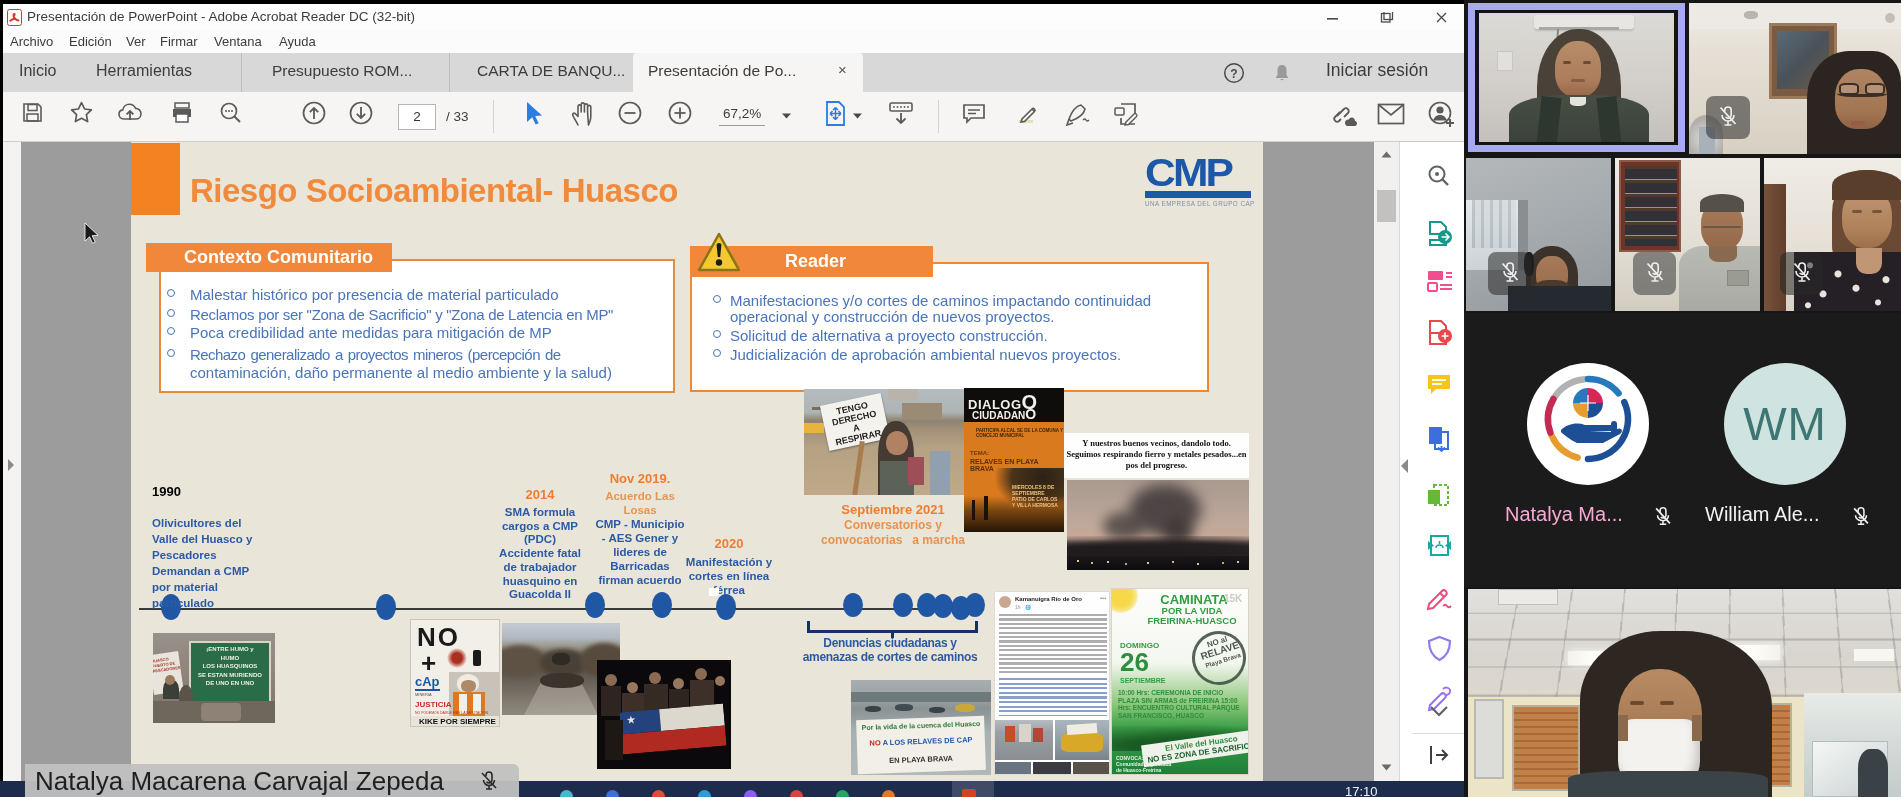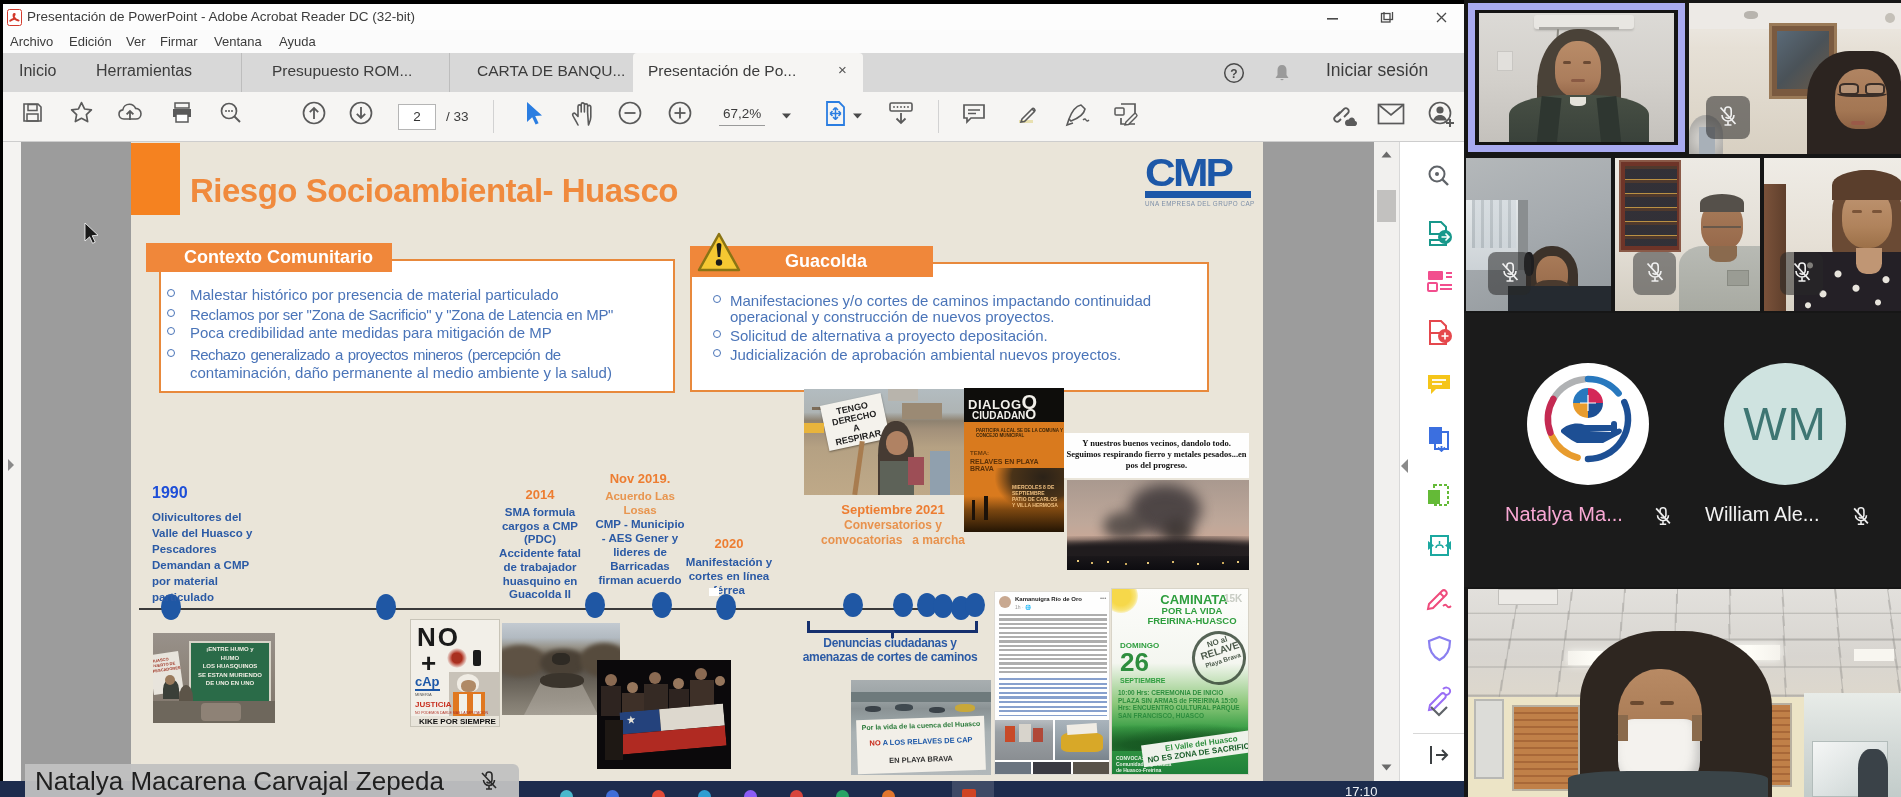--- a/index.html
+++ b/index.html
@@ -193,52 +193,52 @@
       <div class="abs" style="left:36px;top:185px;width:8px;height:8px;border:1.6px solid #4a74b8;border-radius:50%;"></div>
       <div class="abs" style="left:36px;top:207px;width:8px;height:8px;border:1.6px solid #4a74b8;border-radius:50%;"></div>
       <div class="abs" style="left:59px;top:144px;font-size:15px;color:#4a74b8;white-space:nowrap;">Malestar histórico por presencia de material particulado</div>
       <div class="abs" style="left:59px;top:163.5px;font-size:15px;color:#4a74b8;white-space:nowrap;letter-spacing:-0.3px;">Reclamos por ser "Zona de Sacrificio" y "Zona de Latencia en MP"</div>
       <div class="abs" style="left:59px;top:182px;font-size:15px;color:#4a74b8;white-space:nowrap;">Poca credibilidad ante medidas para mitigación de MP</div>
       <div class="abs" style="left:59px;top:204px;font-size:15px;color:#4a74b8;white-space:nowrap;word-spacing:1.5px;letter-spacing:-0.55px;">Rechazo generalizado a proyectos mineros (percepción de</div>
       <div class="abs" style="left:59px;top:222px;font-size:15px;color:#4a74b8;white-space:nowrap;">contaminación, daño permanente al medio ambiente y la salud)</div>
 
       <div class="abs" style="left:559px;top:120px;width:519px;height:130px;background:#ffffff;border:2px solid #e8893c;"></div>
       <div class="abs" style="left:559px;top:104px;width:243px;height:31px;background:#f0873a;"></div>
-      <div class="abs" style="left:654px;top:109px;font-size:18px;font-weight:bold;color:#fff;">Guacolda</div>
+      <div class="abs" style="left:654px;top:109px;font-size:18px;font-weight:bold;color:#fff;">Reader</div>
       <svg class="abs" style="left:565px;top:89px" width="46" height="43" viewBox="0 0 46 43">
         <path d="M23 3 L43 39 L3 39 Z" fill="#f5c832" stroke="#8a7414" stroke-width="2.5" stroke-linejoin="round"></path>
         <path d="M23 12 C25 12 25.6 13.3 25.3 15.2 L24.2 26 L21.8 26 L20.7 15.2 C20.4 13.3 21 12 23 12 Z" fill="#1a1a1a"></path>
         <circle cx="23" cy="31.5" r="3.2" fill="#1a1a1a"></circle>
       </svg>
       <div class="abs" style="left:582px;top:153px;width:8px;height:8px;border:1.6px solid #4a74b8;border-radius:50%;"></div>
       <div class="abs" style="left:582px;top:188px;width:8px;height:8px;border:1.6px solid #4a74b8;border-radius:50%;"></div>
       <div class="abs" style="left:582px;top:207px;width:8px;height:8px;border:1.6px solid #4a74b8;border-radius:50%;"></div>
       <div class="abs" style="left:599px;top:150px;font-size:15px;color:#4a74b8;white-space:nowrap;">Manifestaciones y/o cortes de caminos impactando continuidad</div>
       <div class="abs" style="left:599px;top:166px;font-size:15px;color:#4a74b8;white-space:nowrap;">operacional y construcción de nuevos proyectos.</div>
-      <div class="abs" style="left:599px;top:185px;font-size:15px;color:#4a74b8;white-space:nowrap;">Solicitud de alternativa a proyecto depositación.</div>
+      <div class="abs" style="left:599px;top:185px;font-size:15px;color:#4a74b8;white-space:nowrap;">Solicitud de alternativa a proyecto construcción.</div>
       <div class="abs" style="left:599px;top:204px;font-size:15px;color:#4a74b8;white-space:nowrap;">Judicialización de aprobación ambiental nuevos proyectos.</div>
 
       <div class="abs" style="left:8px;top:466px;width:841px;height:2px;background:#3a3a3a;"></div>
       <div class="abs" style="left:30px;top:452px;width:20px;height:26px;border-radius:50%;background:#1f57a4;"></div>
       <div class="abs" style="left:245px;top:452px;width:20px;height:26px;border-radius:50%;background:#1f57a4;"></div>
       <div class="abs" style="left:454px;top:450px;width:20px;height:26px;border-radius:50%;background:#1f57a4;"></div>
       <div class="abs" style="left:521px;top:450px;width:20px;height:26px;border-radius:50%;background:#1f57a4;"></div>
       <div class="abs" style="left:585px;top:452px;width:20px;height:26px;border-radius:50%;background:#1f57a4;"></div>
       <div class="abs" style="left:712px;top:451px;width:20px;height:24px;border-radius:50%;background:#1f57a4;"></div>
       <div class="abs" style="left:762px;top:451px;width:20px;height:24px;border-radius:50%;background:#1f57a4;"></div>
       <div class="abs" style="left:786px;top:451px;width:20px;height:24px;border-radius:50%;background:#1f57a4;"></div>
       <div class="abs" style="left:802px;top:452px;width:20px;height:24px;border-radius:50%;background:#1f57a4;"></div>
       <div class="abs" style="left:820px;top:454px;width:20px;height:24px;border-radius:50%;background:#1f57a4;"></div>
       <div class="abs" style="left:834px;top:451px;width:20px;height:24px;border-radius:50%;background:#1f57a4;"></div>
 
       <div class="abs" style="left:676px;top:479px;width:171px;height:12px;border-left:3px solid #16306e;border-right:3px solid #16306e;border-bottom:3.5px solid #16306e;"></div>
       <div class="abs" style="left:760px;top:491px;width:3px;height:5px;background:#16306e;"></div>
 
       <div class="abs" style="left:21px;top:342px;width:120px;font-weight:bold;">
-        <div style="font-size:16px;color:#1d4ed8;margin-bottom:7px;">1990</div>
+        <div style="font-size:13px;color:#000000;margin-bottom:16px;">1990</div>
         <div style="font-size:11.5px;color:#2b5aa5;line-height:16px;">Olivicultores del<br>Valle del Huasco y<br>Pescadores<br>Demandan a CMP<br>por material<br>particulado</div>
       </div>
 
 
       <div class="abs" style="left:349px;top:345px;width:120px;text-align:center;font-weight:bold;">
         <div style="font-size:13px;color:#ed7d31;margin-bottom:4px;">2014</div>
         <div style="font-size:11.5px;color:#2b5aa5;line-height:13.7px;">SMA formula<br>cargos a CMP<br>(PDC)<br>Accidente fatal<br>de trabajador<br>huasquino en<br>Guacolda II</div>
       </div>
 
       <div class="abs" style="left:449px;top:329px;width:120px;text-align:center;font-weight:bold;">

